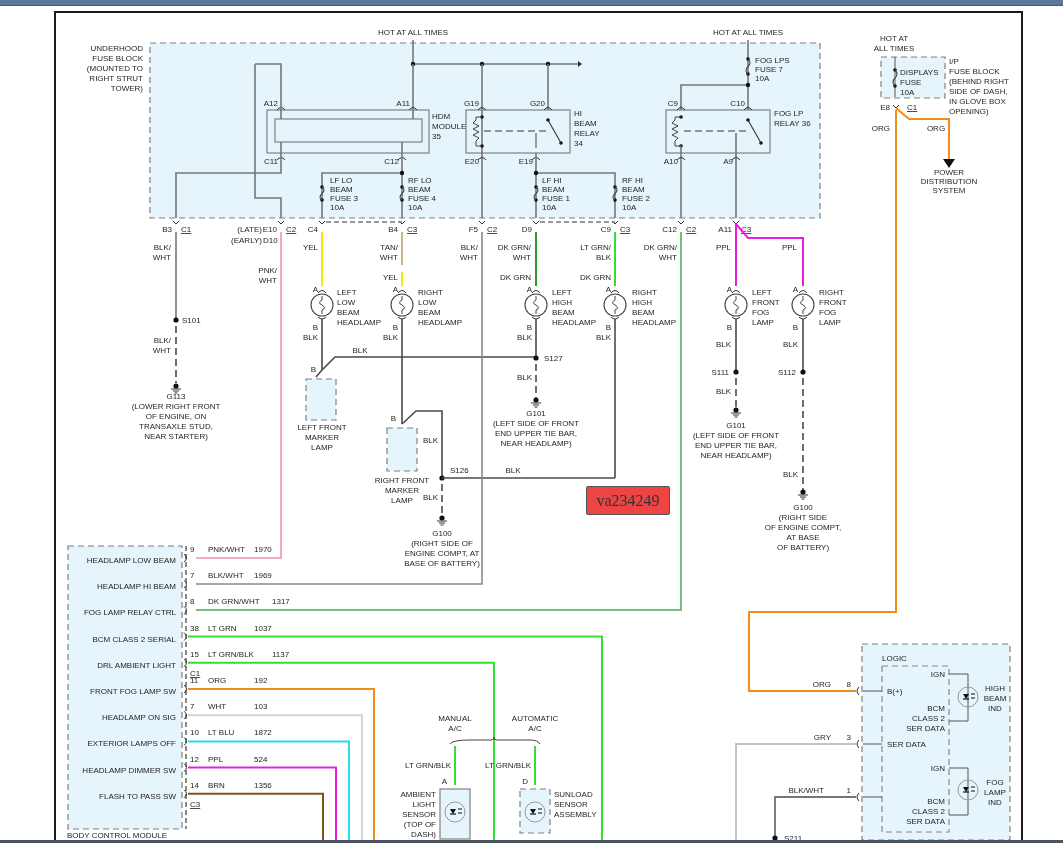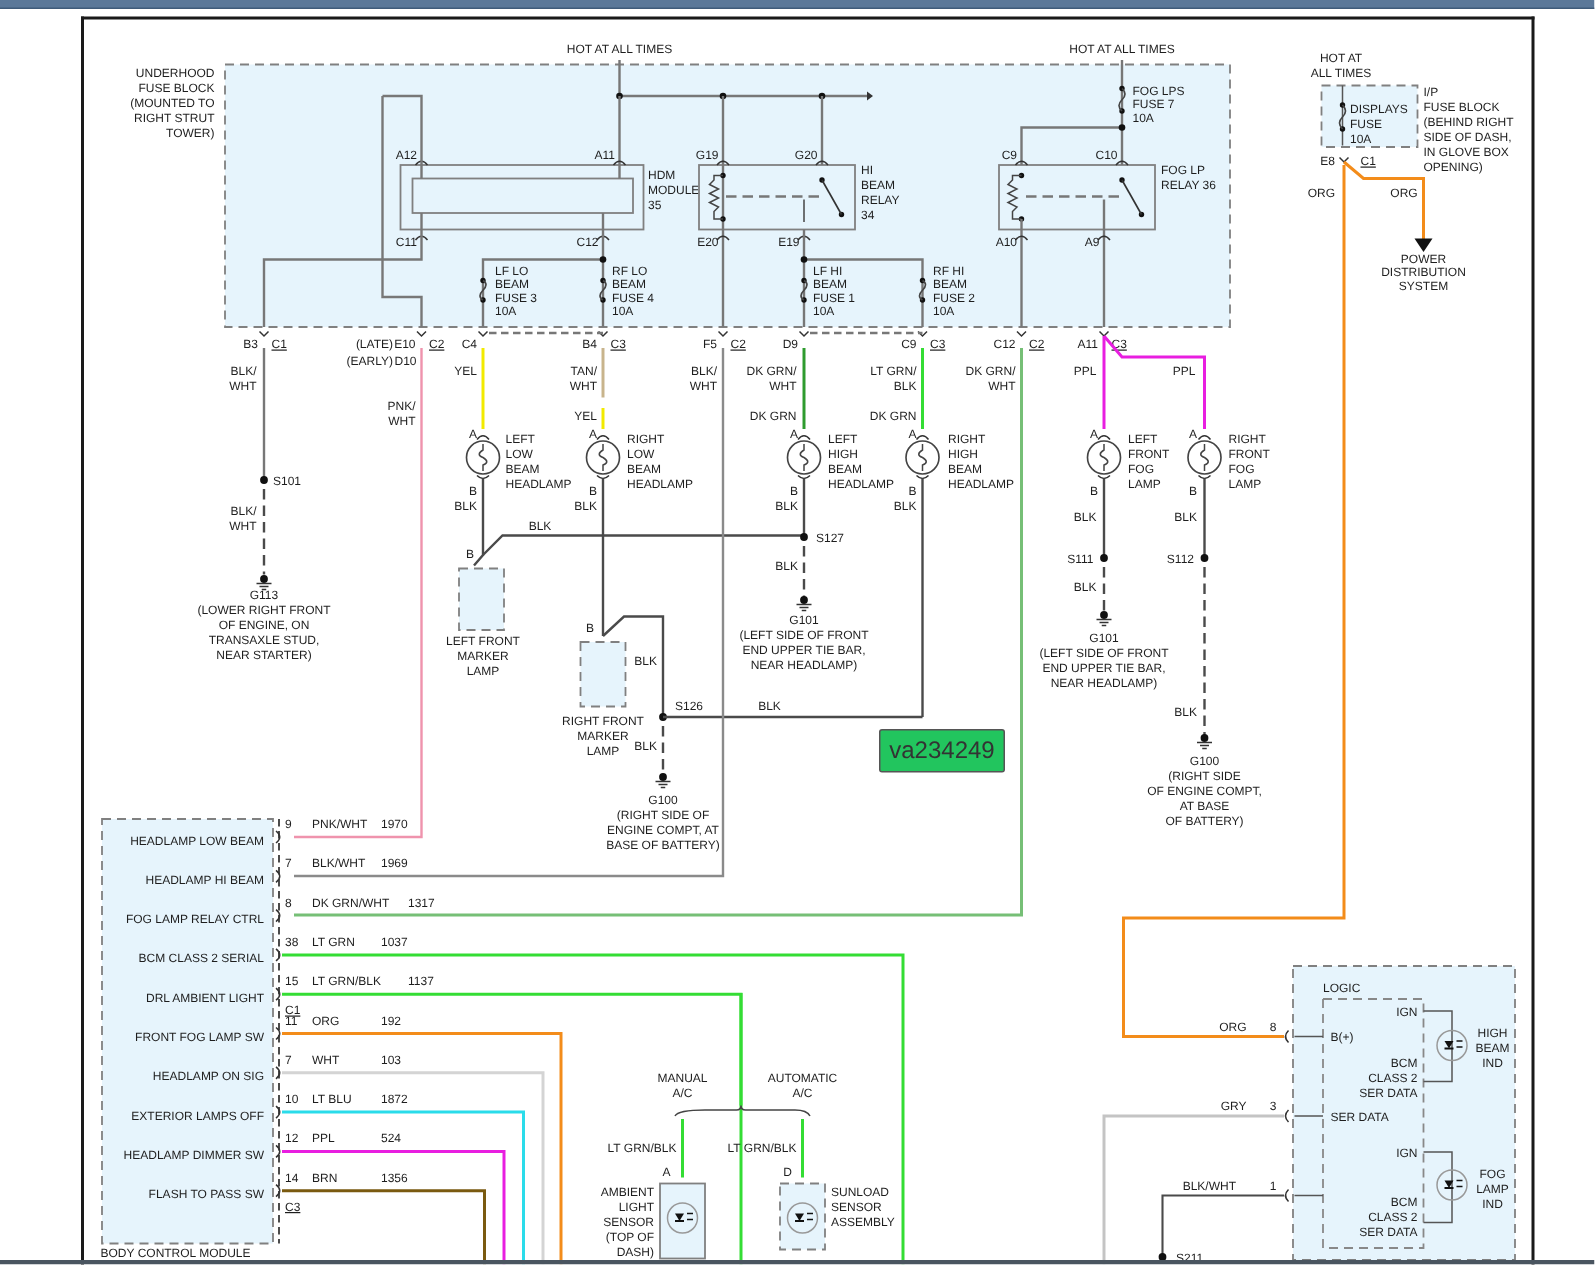--- a/index.html
+++ b/index.html
@@ -2,21 +2,21 @@
 <html><head>
 <meta charset="utf-8">
 <style>
   html, body { margin: 0; padding: 0; background: #ffffff; }
   body { width: 1063px; height: 843px; overflow: hidden; position: relative; font-family: "Liberation Sans", sans-serif; }
   .topbar { position: absolute; left: 0; top: 0; width: 1063px; height: 5px; background: #5b7899; border-bottom: 1px solid #3f5b7a; }
   .bottombar { position: absolute; left: 0; top: 840px; width: 1063px; height: 3px; background: #4a5560; }
   .frame { position: absolute; left: 54px; top: 11px; width: 969px; height: 840px; border: 2px solid #1a1a1a; border-bottom: none; box-sizing: border-box; }
   svg#diagram { position: absolute; left: 0; top: 0; }
   svg text { font-family: "Liberation Sans", sans-serif; font-size: 8px; fill: #1e1e1e; }
-  .idbox { position: absolute; left: 586px; top: 486px; width: 84px; height: 29px; border: 1px solid #555; border-radius: 2px; background: #22c55e; font-family: Liberation Sans, sans-serif; font-size: 16px; color: #333; display: flex; align-items: center; justify-content: center; box-sizing: border-box; }
+  .idbox { position: absolute; left: 586px; top: 486px; width: 84px; height: 29px; border: 1px solid #555; border-radius: 2px; background: #ef4444; font-family: Liberation Serif, serif; font-size: 16px; color: #333; display: flex; align-items: center; justify-content: center; box-sizing: border-box; }
 </style>
 </head>
 <body>
 
 <div class="topbar"></div>
 <div class="frame"></div>
 
 <svg id="diagram" width="1063" height="843" viewBox="0 0 1063 843" xmlns="http://www.w3.org/2000/svg">
     <rect x="150" y="43" width="670" height="175" fill="#e6f4fc" stroke="#808080" stroke-width="1.2" stroke-dasharray="6,4"></rect>
     <text x="143" y="51" text-anchor="end">UNDERHOOD</text>

